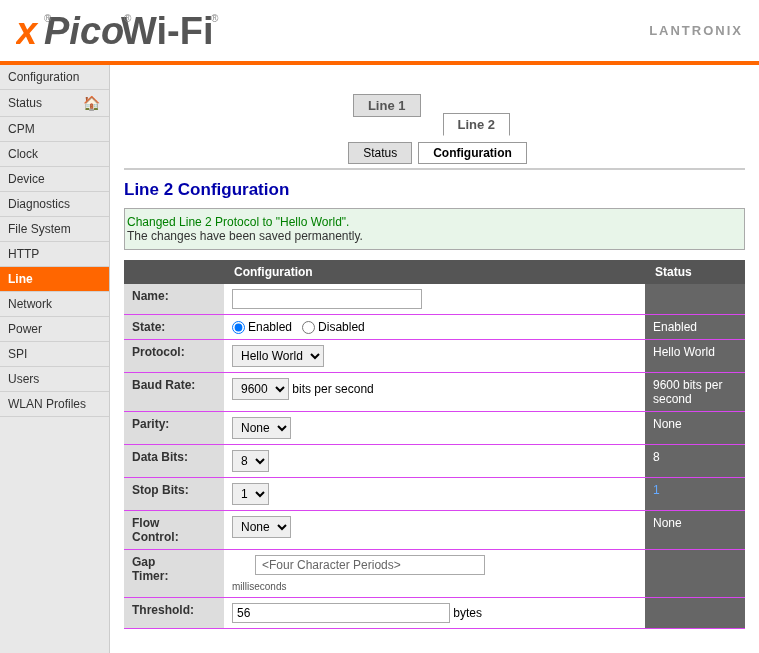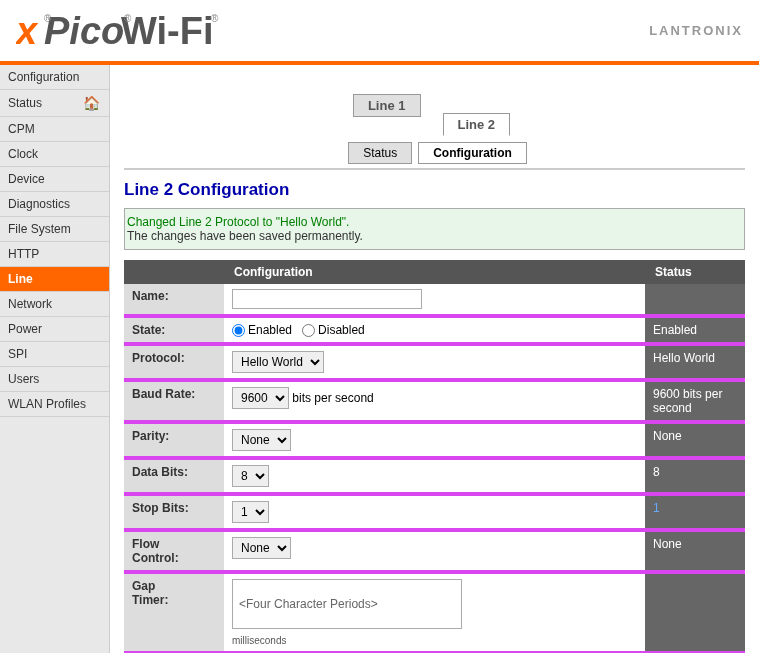--- a/index.html
+++ b/index.html
@@ -138,21 +138,21 @@
     }
     .config-table thead th {
       padding: 5px 10px;
       text-align: left;
       font-size: 12px;
     }
     .config-table thead th:last-child {
       text-align: left;
     }
     .config-table tbody tr {
-      border-bottom: 4px solid #d946ef;
+      border-bottom: 1px solid #d946ef;
     }
     .config-table tbody td {
       padding: 5px 8px;
       vertical-align: top;
     }
     .config-table tbody td:first-child {
       background: #ddd;
       font-weight: bold;
       width: 100px;
       color: #333;
@@ -171,25 +171,26 @@
     .config-table select {
       padding: 2px 4px;
       border: 1px solid #aaa;
       font-size: 12px;
     }
     .radio-group { display: flex; gap: 10px; align-items: center; }
     .radio-group label { display: flex; align-items: center; gap: 3px; }
     .gap-timer-input {
       background: #fff;
       border: 1px solid #aaa;
-      padding: 17px 6px;
+      padding: 2px 6px;
       color: #666;
       font-size: 12px;
       width: 230px;
       cursor: pointer;
+      margin-left: 23px;
     }
     .threshold-input {
       width: 120px;
       padding: 2px 4px;
       border: 1px solid #aaa;
       font-size: 12px;
     }
   </style>
 </head>
 <body>

